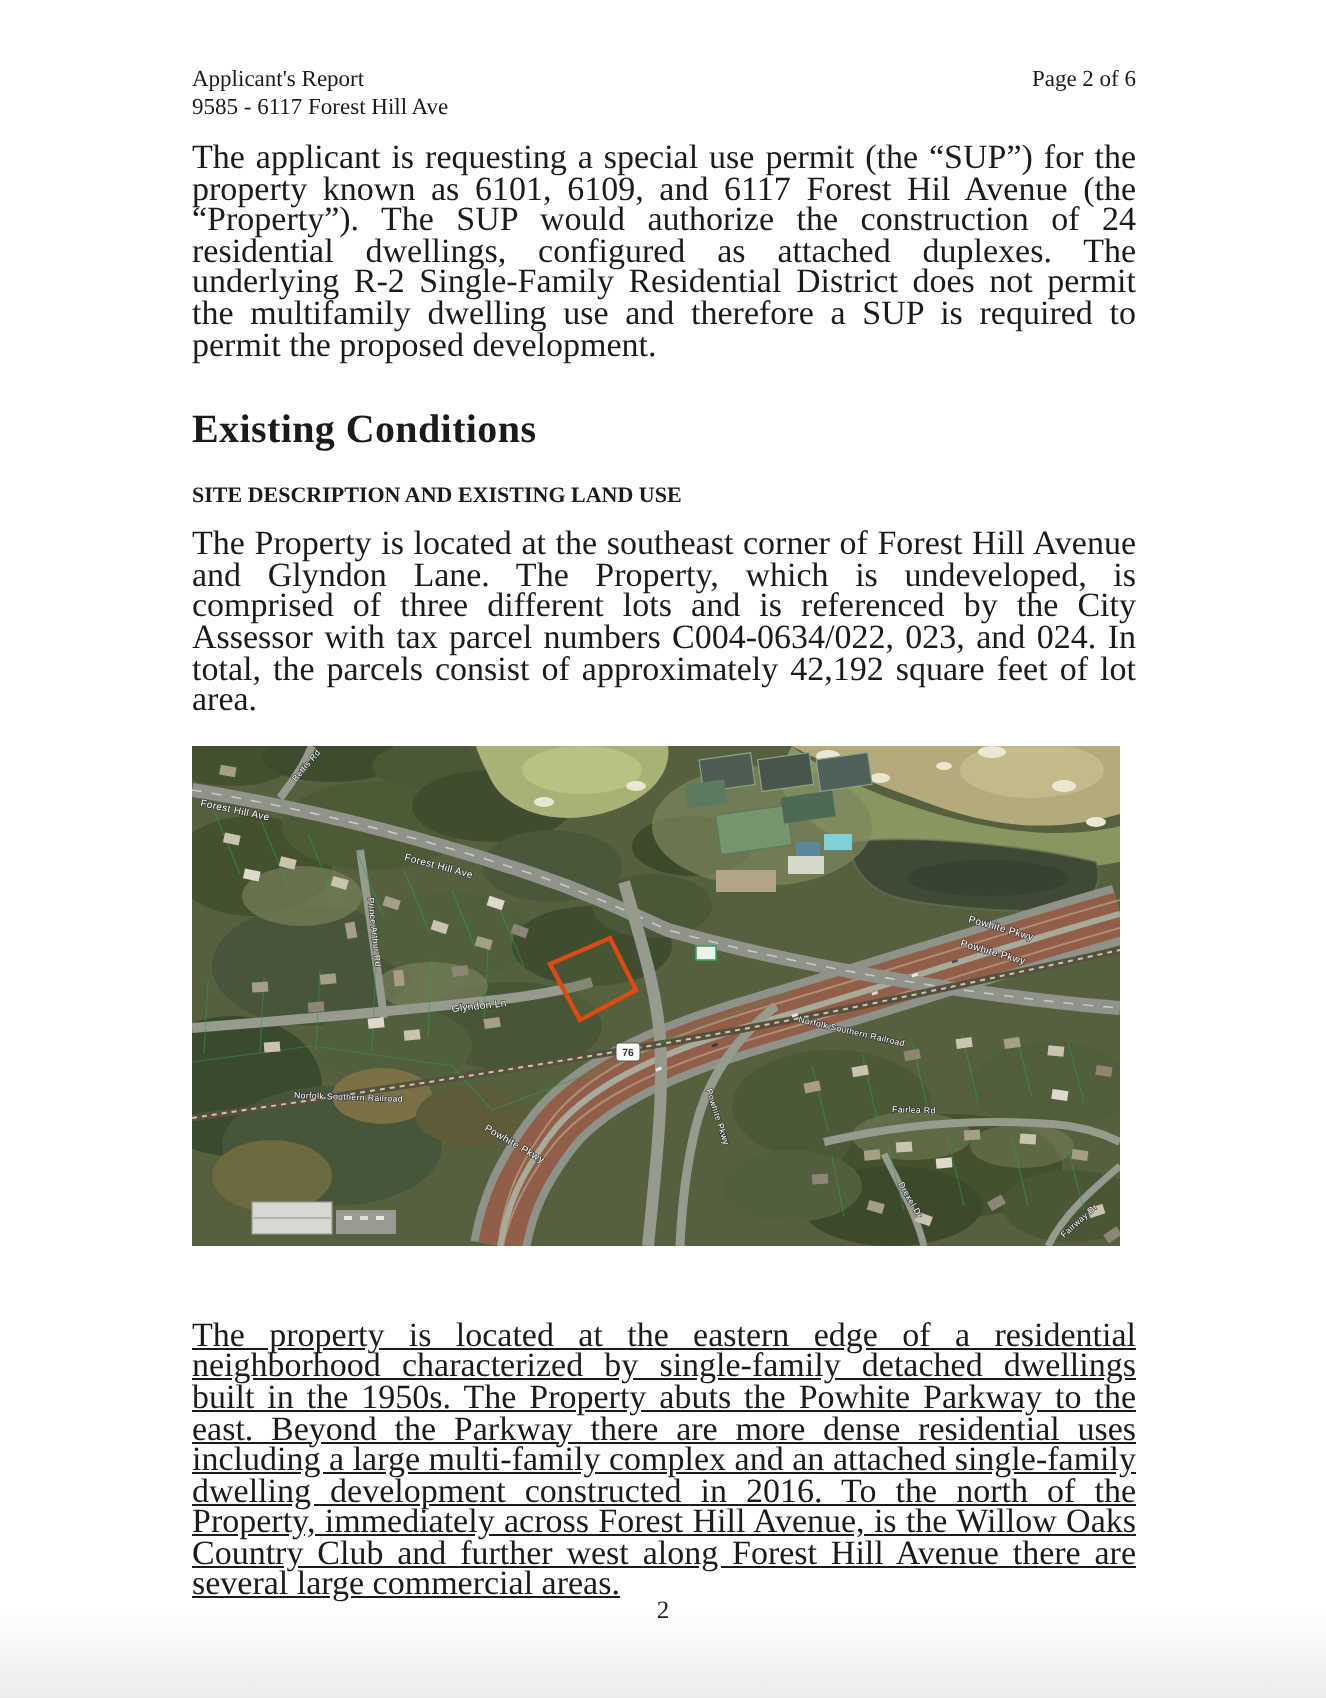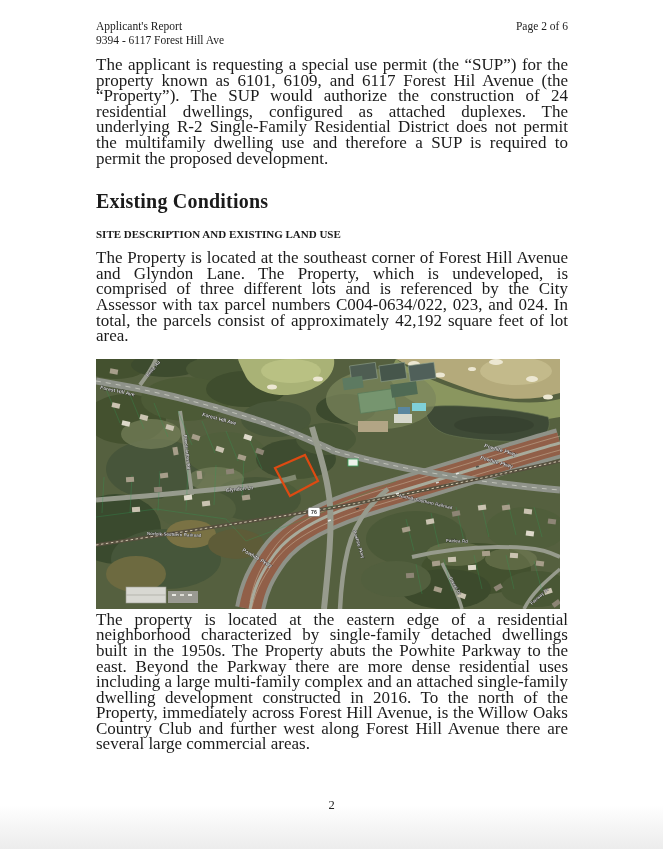--- a/index.html
+++ b/index.html
@@ -1,49 +1,49 @@
 <!DOCTYPE html>
 <html><head>
 <meta charset="utf-8">
 <style>
   html,body{margin:0;padding:0;}
   body{
     width:663px;height:849px;background:#ffffff;overflow:hidden;position:relative;
     font-family:"Liberation Serif", serif;color:#1b1b1b;
   }
-  .content{padding:20px 95px 0 96px;}
+  .content{padding:34px 95px 0 96px;}
   .doc-header{display:flex;justify-content:space-between;align-items:flex-start;
     font-size:11.5px;line-height:13.5px;}
   .doc-header .left div{white-space:nowrap;}
   h1{font-size:20px;line-height:23px;margin:27px 0 0 0;font-weight:bold;letter-spacing:.2px;}
   h1.second{margin-top:24px;}
   h3{font-size:11px;margin:15px 0 0 0;font-weight:bold;}
   p{font-size:17px;line-height:15.6px;text-align:justify;margin:10px 0 0 0;}
-  p.after-map{margin-top:3px;}
+  p.after-map{margin-top:37px;text-decoration:underline;}
   .map-wrap{width:464px;height:250px;margin-top:15px;position:relative;}
   .map-wrap svg{display:block;}
   .footer-page{position:absolute;top:798px;left:0;width:663px;text-align:center;
     font-size:12.5px;color:#222;}
   .bottom-shade{position:absolute;left:0;bottom:0;width:663px;height:44px;
     background:linear-gradient(180deg, rgba(238,238,238,0) 0%, #ececec 100%);pointer-events:none;}
   .maplabel{font-family:"Liberation Sans", sans-serif;font-size:5px;fill:#ffffff;
     stroke:rgba(45,45,45,.85);stroke-width:.7px;paint-order:stroke;letter-spacing:.2px;}
   .maplabel.small{font-size:4.3px;}
   .shield-text{font-family:"Liberation Sans", sans-serif;font-size:5.2px;font-weight:bold;
     fill:#333;text-anchor:middle;}
 </style>
 </head>
 <body>
 
 <div class="content">
 
   <div class="doc-header">
     <div class="left">
       <div>Applicant's Report</div>
-      <div>9394 - 6117 Forest Hill Ave</div>
+      <div>9585 - 6117 Forest Hill Ave</div>
     </div>
     <div class="right">Page 2 of 6</div>
   </div>
 
   <p>The applicant is requesting a special use permit (the “SUP”) for the property known as 6101, 6109, and 6117 Forest Hil Avenue (the “Property”). The SUP would authorize the construction of 24 residential dwellings, configured as attached duplexes.  The underlying R-2 Single-Family Residential District does not permit the multifamily dwelling use and therefore a SUP is required to permit the proposed development.</p>
 
   <h1 class="second">Existing Conditions</h1>
   <h3>SITE DESCRIPTION AND EXISTING LAND USE</h3>
   <p>The Property is located at the southeast corner of Forest Hill Avenue and Glyndon Lane. The Property, which is undeveloped, is comprised of three different lots and is referenced by the City Assessor with tax parcel numbers C004-0634/022, 023, and 024. In total, the parcels consist of approximately 42,192 square feet of lot area.</p>
 

